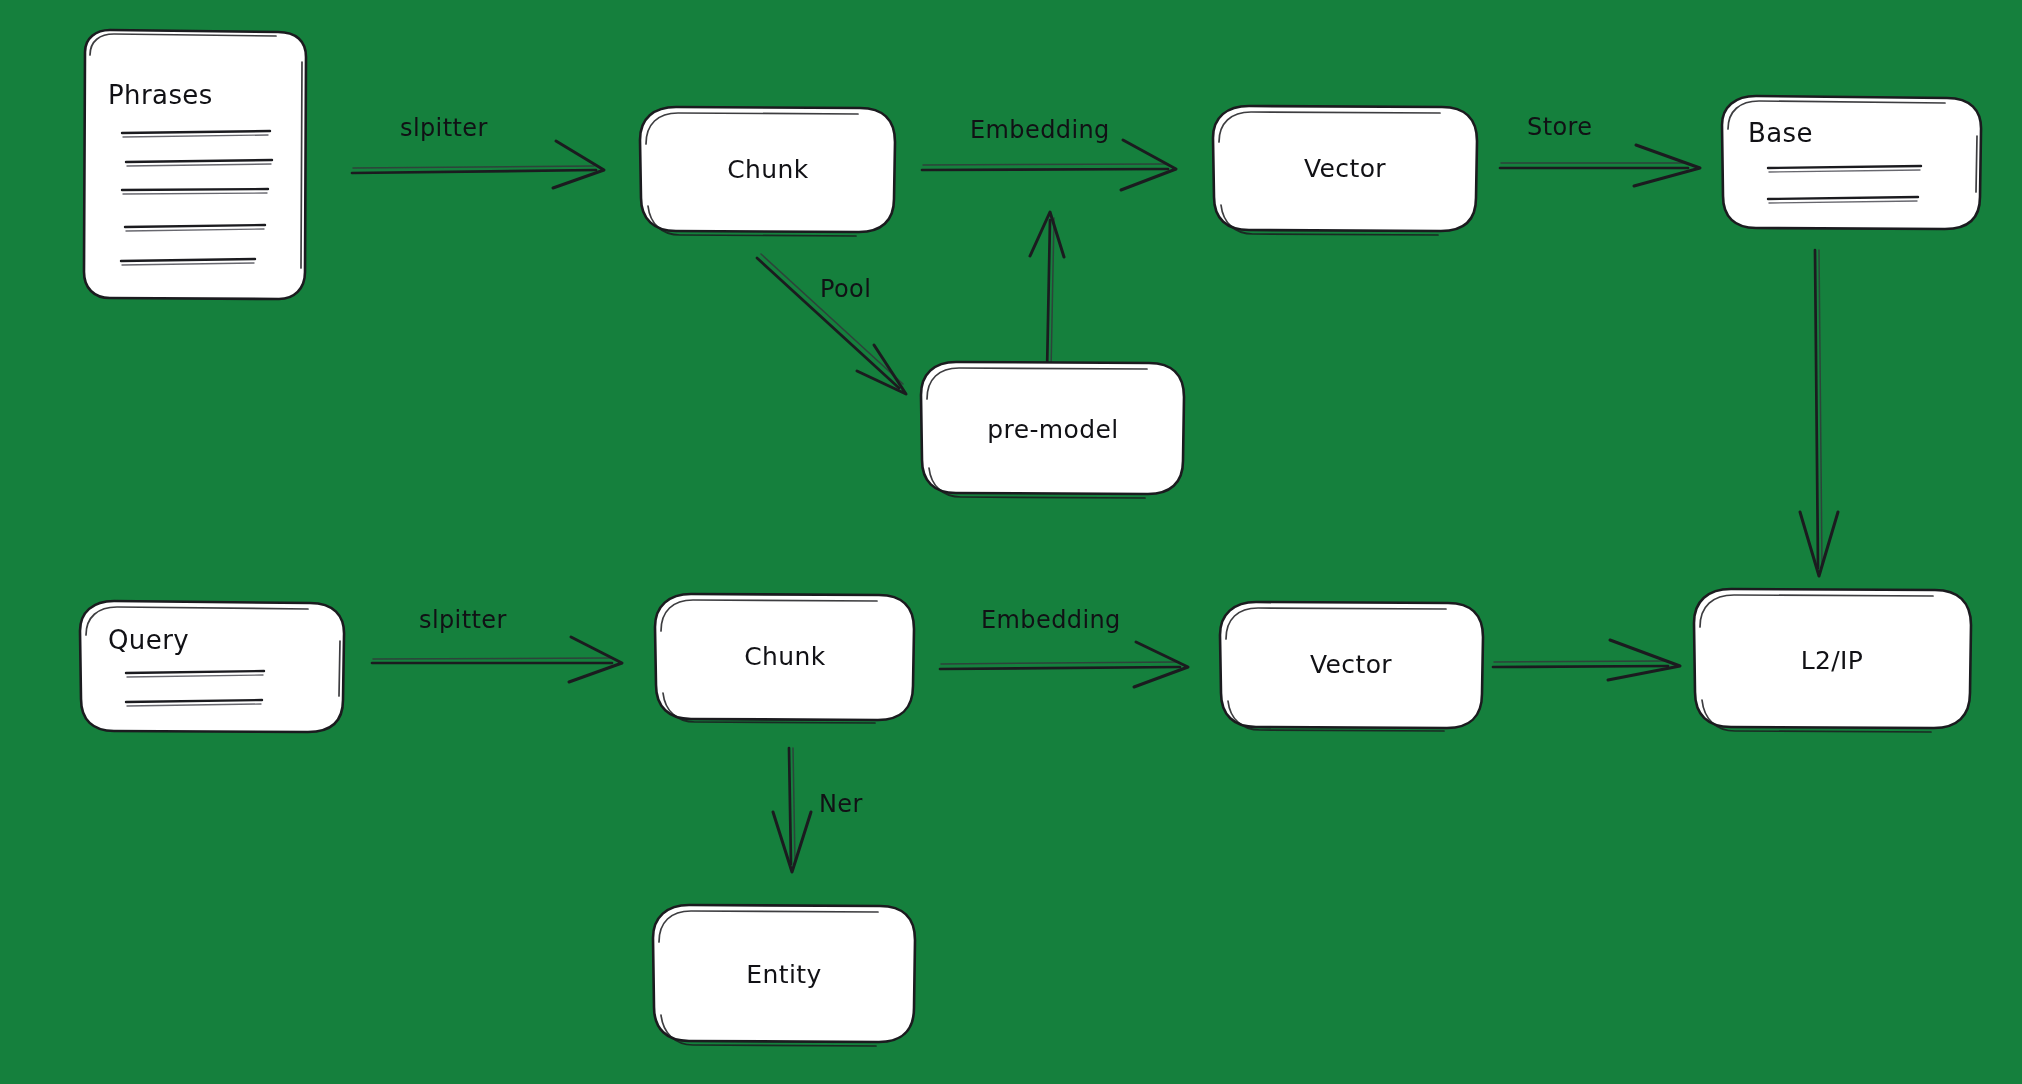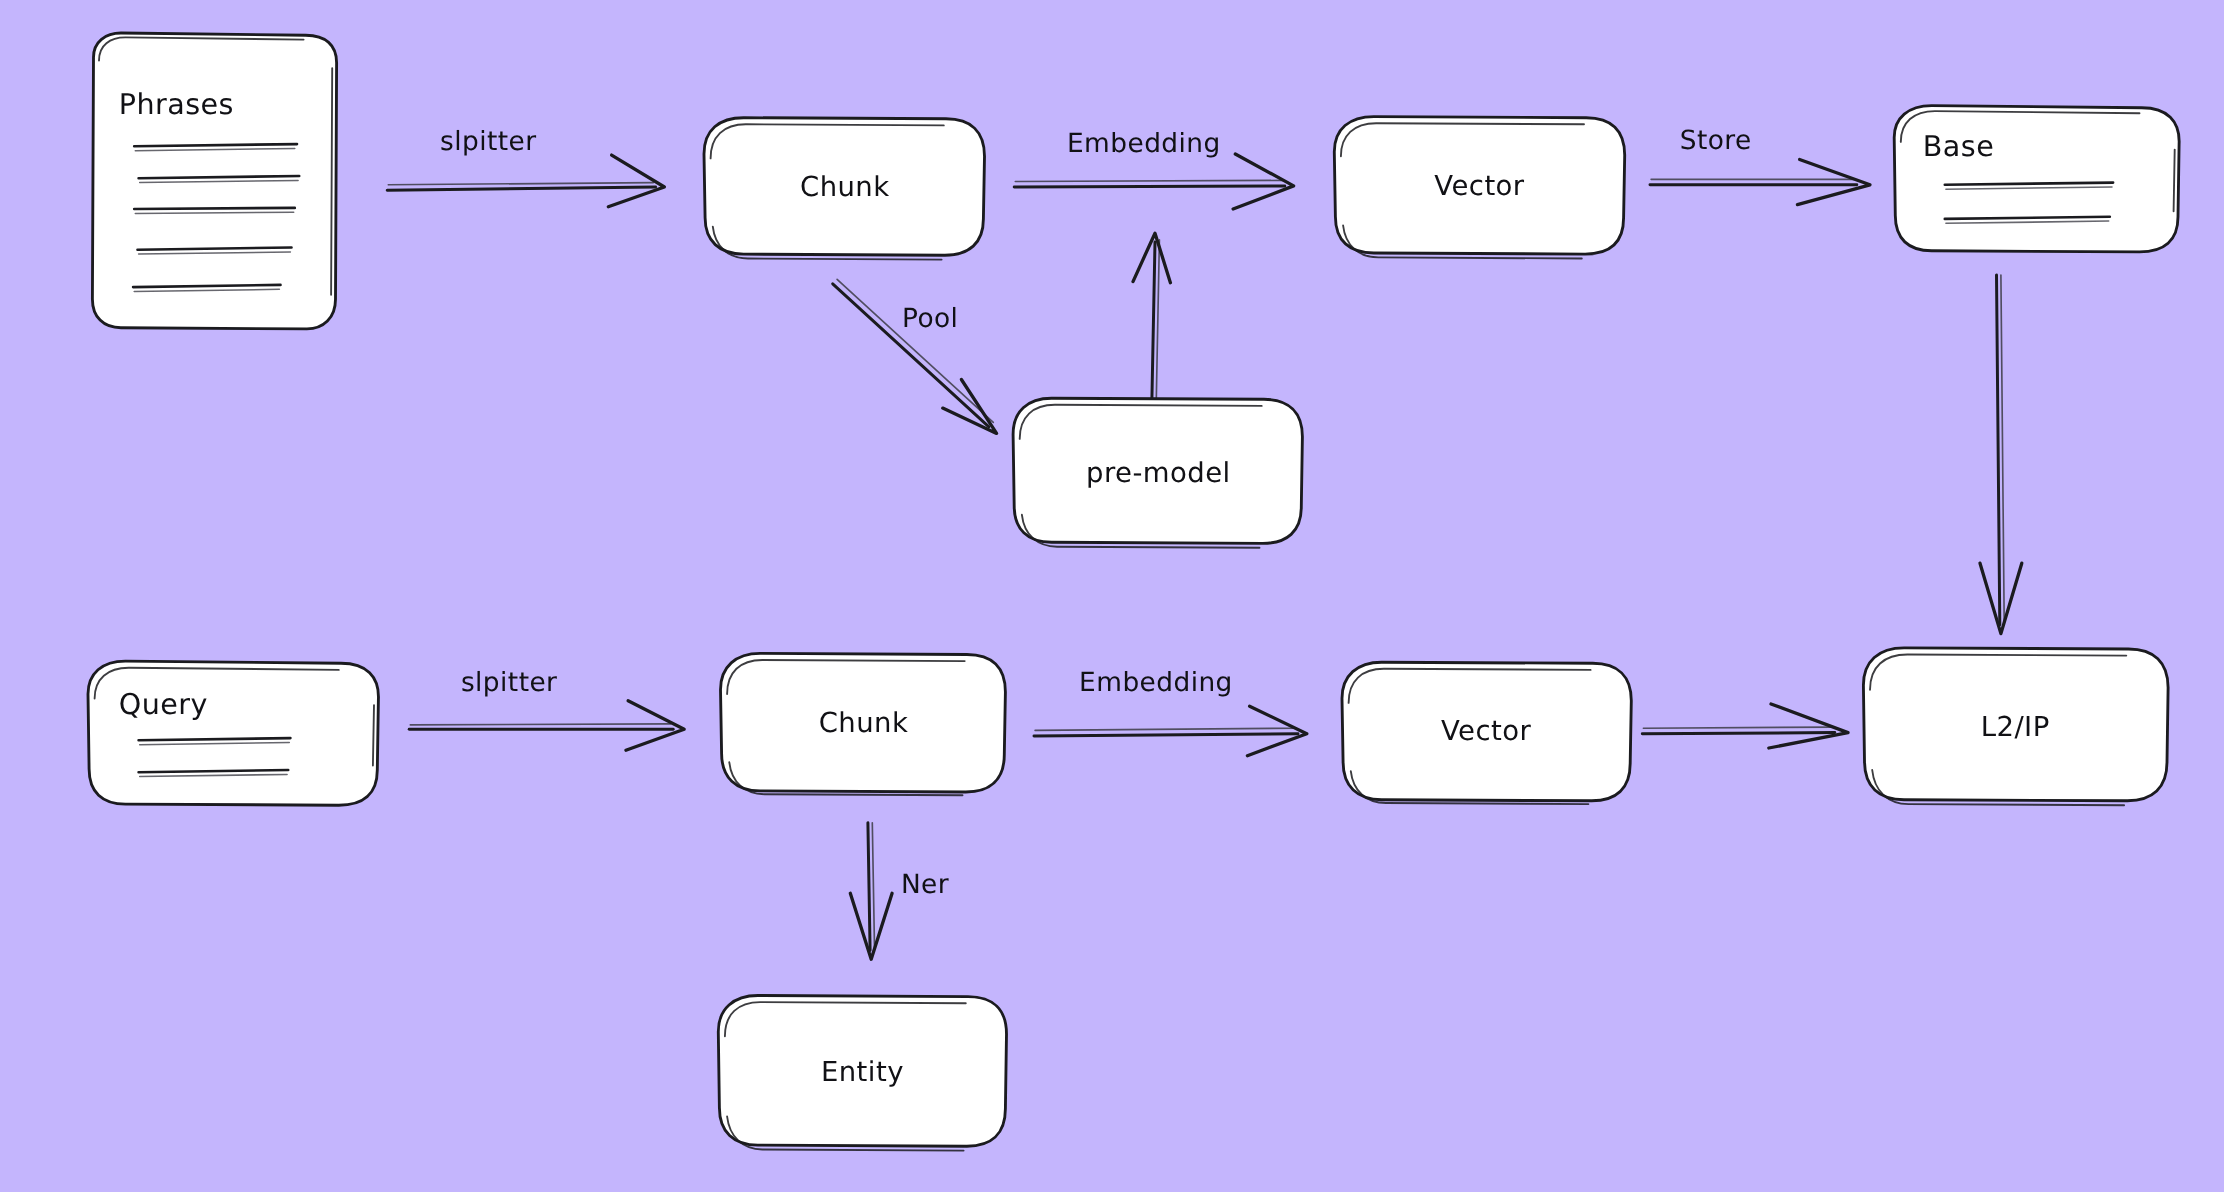--- a/index.html
+++ b/index.html
@@ -8,21 +8,21 @@
     padding: 0;
     background: #ffffff;
   }
   body {
     font-family: "DejaVu Sans", sans-serif;
   }
   #canvas-wrap {
     position: relative;
     width: 2022px;
     height: 1084px;
-    background: #c4b5fd;
+    background: #15803d;
     overflow: hidden;
   }
   svg#diagram {
     position: absolute;
     top: 0;
     left: 0;
     width: 2022px;
     height: 1084px;
   }
   .node-shape {

